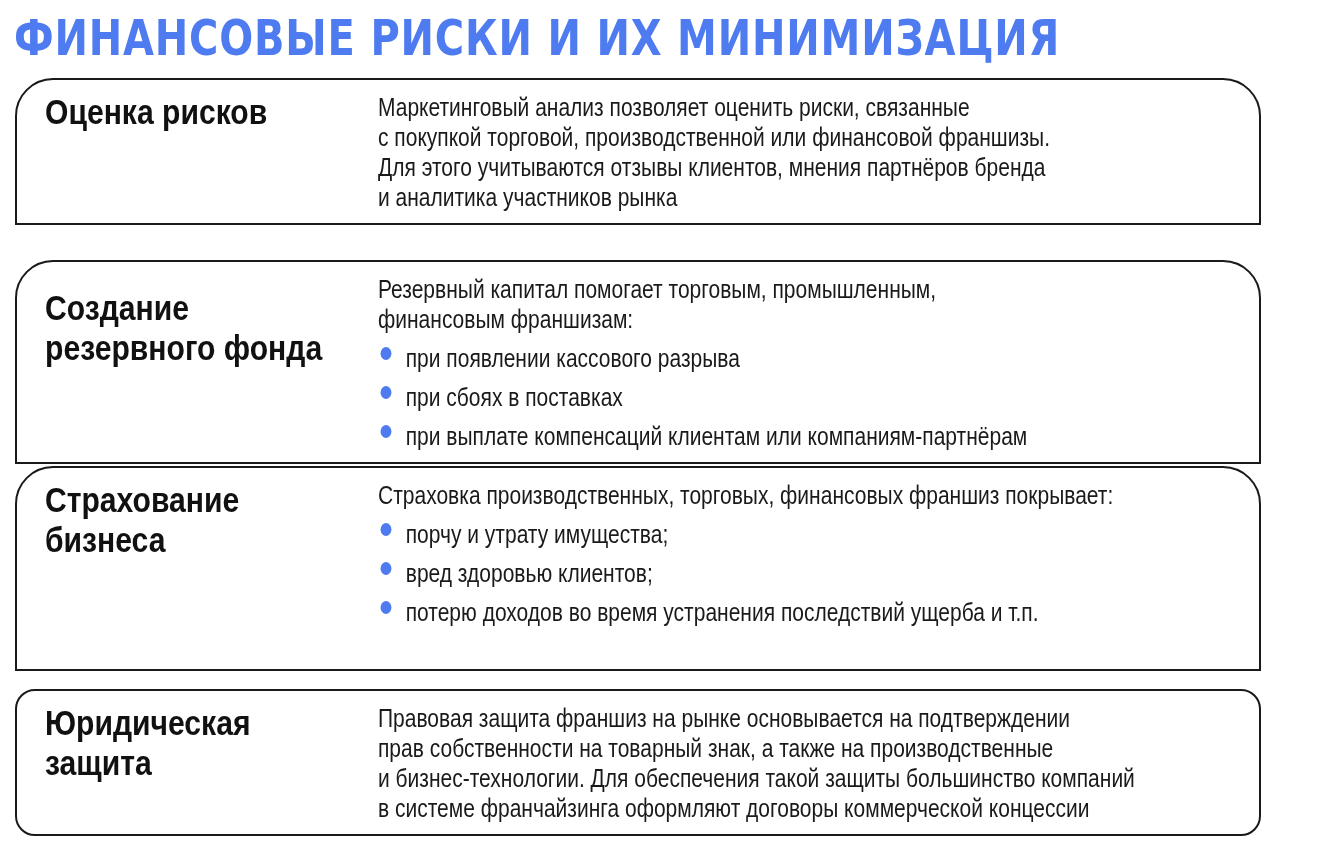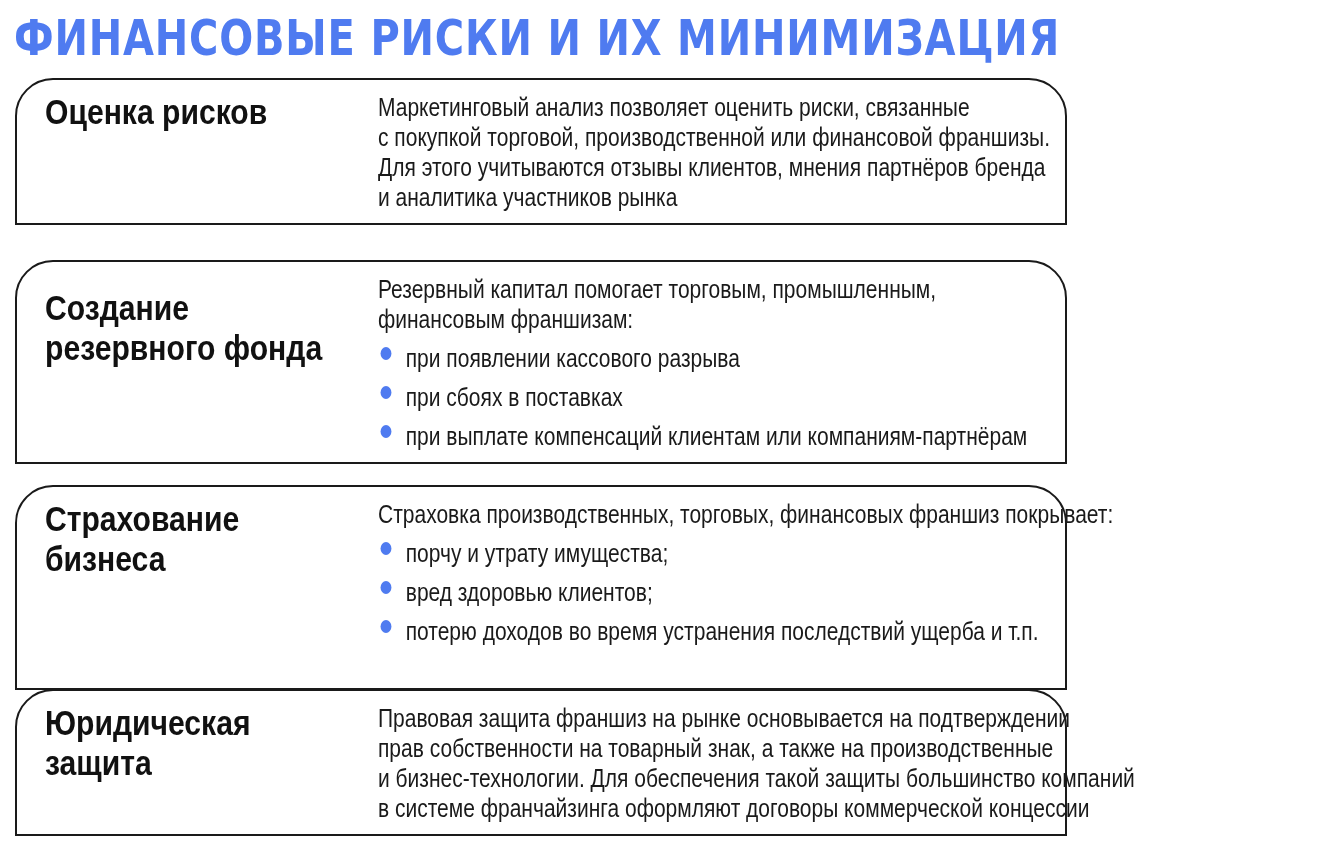--- a/index.html
+++ b/index.html
@@ -25,21 +25,21 @@
       line-height: 64px;
       color: #4f7bf0;
       letter-spacing: 1px;
       transform: scaleX(0.80);
       transform-origin: left top;
       white-space: nowrap;
     }
     .box {
       position: absolute;
       left: 15px;
-      width: 1052px;
+      width: 1246px;
       border: 2px solid #1a1a1a;
       border-radius: 38px 38px 0 0;
       box-sizing: border-box;
       background: #ffffff;
       padding-left: 11px;
     }
     .box-heading {
       position: absolute;
       left: 28px;
       top: 12px;
@@ -113,36 +113,36 @@
     <span class="line">Резервный капитал помогает торговым, промышленным,</span>
     <span class="line">финансовым франшизам:</span>
     <ul class="bullets">
       <li><span class="dot"></span><span>при появлении кассового разрыва</span></li>
       <li><span class="dot"></span><span>при сбоях в поставках</span></li>
       <li><span class="dot"></span><span>при выплате компенсаций клиентам или компаниям-партнёрам</span></li>
     </ul>
   </div>
 </div>
 
-<div class="box" style="top:485px;height:205px;text-decoration:underline;">
+<div class="box" style="top:466px;height:205px;text-decoration:underline;">
   <div class="box-heading">
     <span>Страхование</span>
     <span>бизнеса</span>
   </div>
   <div class="box-body">
     <span class="line">Страховка производственных, торговых, финансовых франшиз покрывает:</span>
     <ul class="bullets">
       <li><span class="dot"></span><span>порчу и утрату имущества;</span></li>
       <li><span class="dot"></span><span>вред здоровью клиентов;</span></li>
       <li><span class="dot"></span><span>потерю доходов во время устранения последствий ущерба и т.п.</span></li>
     </ul>
   </div>
 </div>
 
-<div class="box" style="top:689px;height:147px;">
+<div class="box" style="top:689px;height:147px;border-radius:20px;">
   <div class="box-heading">
     <span>Юридическая</span>
     <span>защита</span>
   </div>
   <div class="box-body">
     <span class="line">Правовая защита франшиз на рынке основывается на подтверждении</span>
     <span class="line">прав собственности на товарный знак, а также на производственные</span>
     <span class="line">и бизнес-технологии. Для обеспечения такой защиты большинство компаний</span>
     <span class="line">в системе франчайзинга оформляют договоры коммерческой концессии</span>
   </div>

